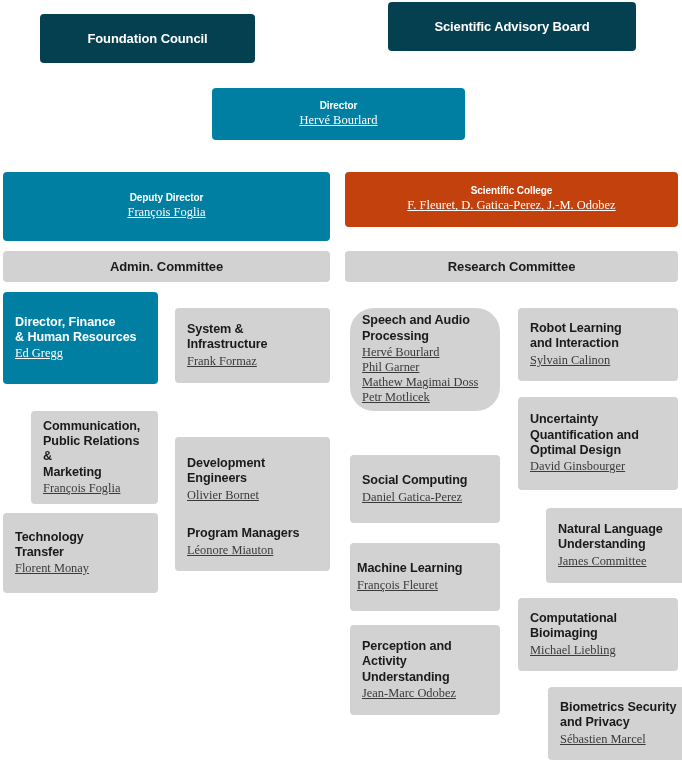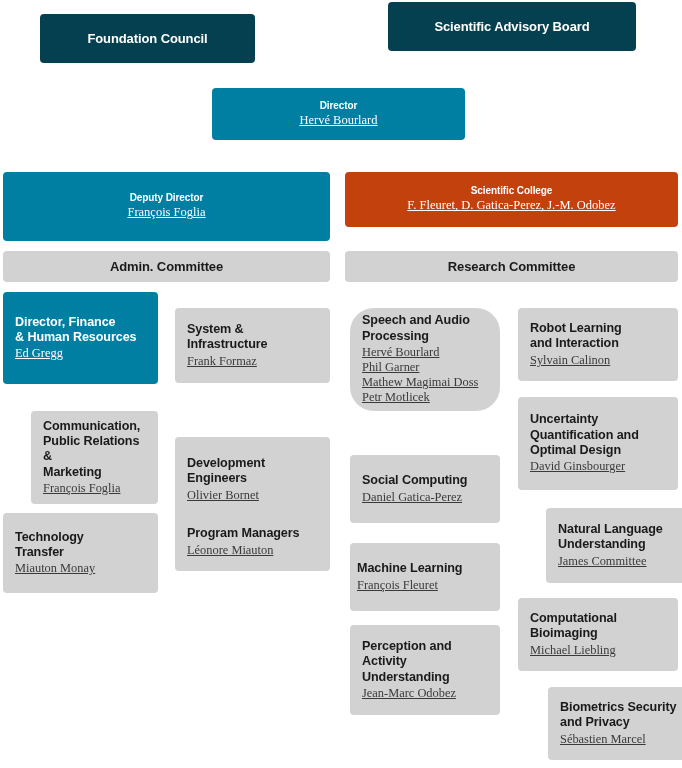--- a/index.html
+++ b/index.html
@@ -125,21 +125,21 @@
     <span class="sub">Ed Gregg</span>
   </div>
 
   <div class="box v-gray unit" id="u-communication">
     <span class="title">Communication,<br>Public Relations &amp;<br>Marketing</span>
     <span class="sub">François Foglia</span>
   </div>
 
   <div class="box v-gray unit" id="u-tech-transfer">
     <span class="title">Technology<br>Transfer</span>
-    <span class="sub">Miauton Monay</span>
+    <span class="sub">Florent Monay</span>
   </div>
 
   <div class="box v-gray unit" id="u-system-infra">
     <span class="title">System &amp;<br>Infrastructure</span>
     <span class="sub">Frank Formaz</span>
   </div>
 
   <div class="box v-gray unit" id="u-dev-engineers">
     <span class="title">Development<br>Engineers</span>
     <span class="sub">Olivier Bornet</span>

